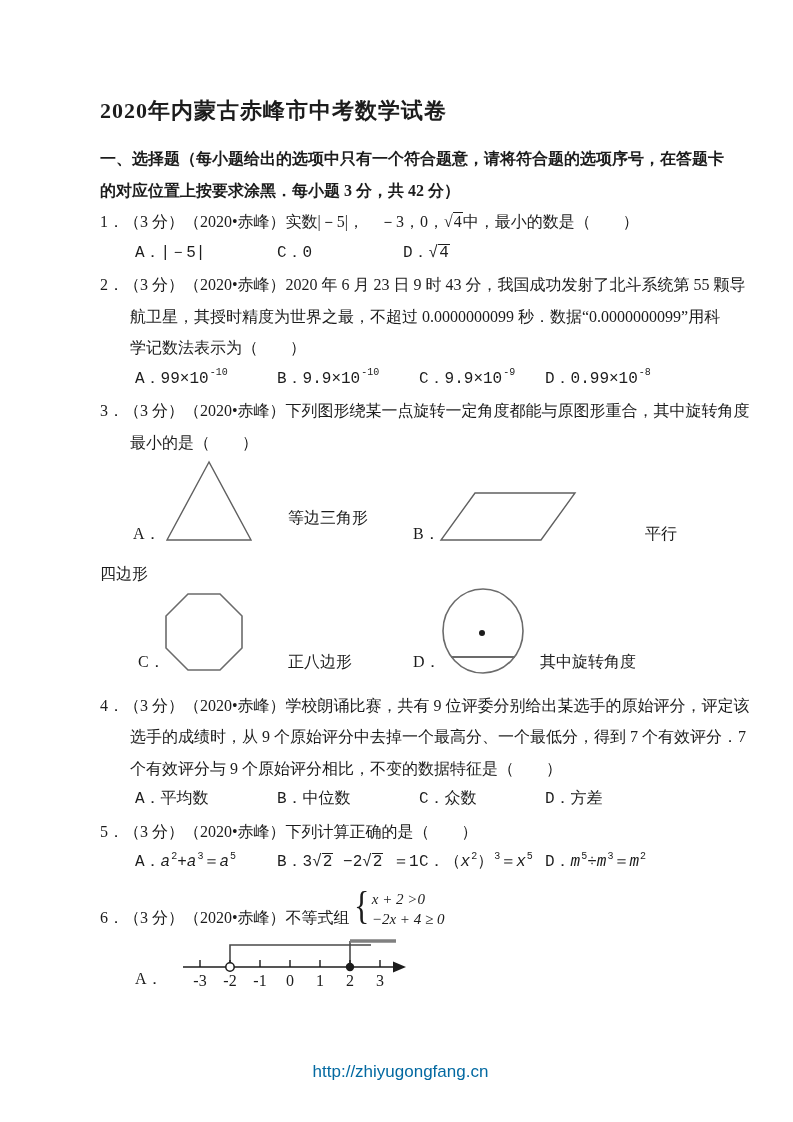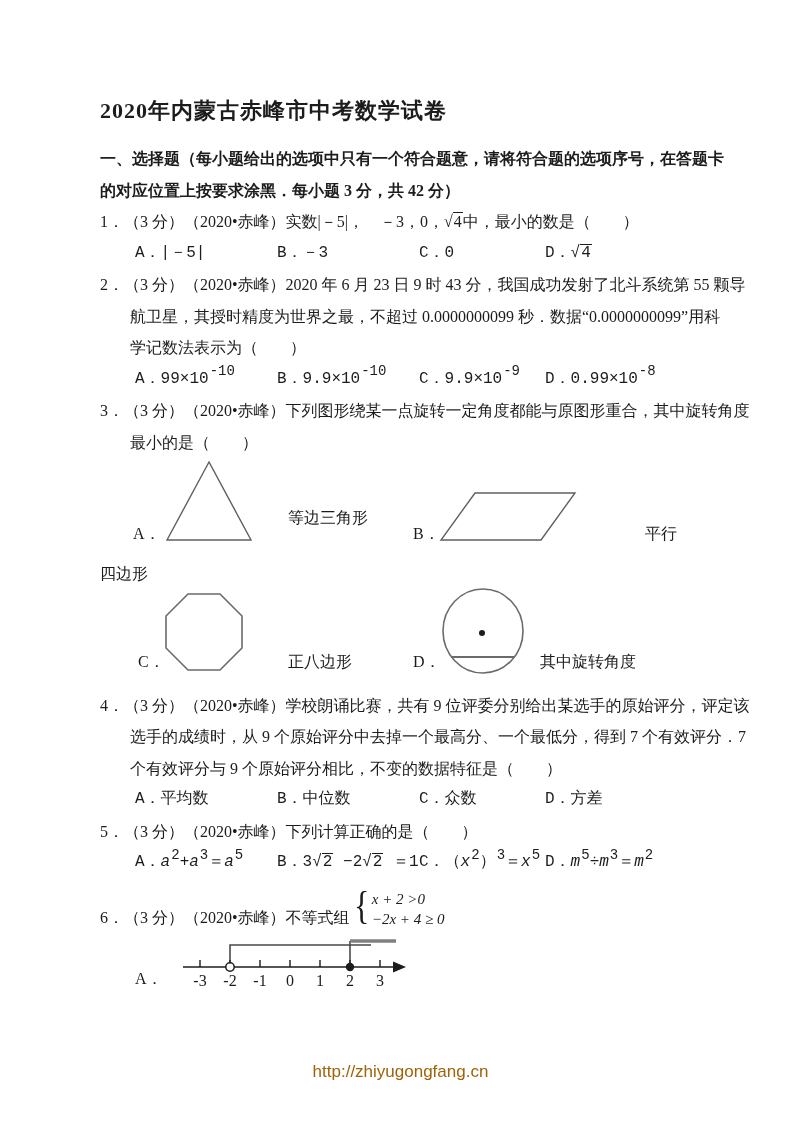--- a/index.html
+++ b/index.html
@@ -24,58 +24,57 @@
   }
   .line {
     margin: 0; font-size: 16px; line-height: 31.5px;
     white-space: nowrap;
   }
   .bold { font-weight: bold; }
   .hang { padding-left: 30px; text-indent: -30px; }
   .opts { display: flex; padding-left: 35px; font-size: 16px; line-height: 31.5px; font-family: Liberation Mono, monospace; }
   .opt  { white-space: nowrap; }
   .c1 { width: 142px; } .c2 { width: 142px; } .c3 { width: 126px; } .c4 { flex: 1; }
-  sup { font-size: 14px; line-height: 0; position: relative; top: -1px; margin-left: 1px; text-align: right; }
+  sup { font-size: 10px; line-height: 0; position: relative; top: -1px; margin-left: 1px; text-align: right; }
   .sqrt { white-space: nowrap; }
   .rad-sign { display: inline-block; transform: scaleY(1.05); }
   .radicand { display: inline-block; border-top: 1.2px solid currentColor; line-height: 1.1; padding: 0 1px; }
   .var { font-style: italic; }
   .figrow { position: relative; height: 100px; }
   .figrow .figlabel, .figrow .figcap {
     position: absolute; font-size: 16px; white-space: nowrap;
   }
   .figrow svg { position: absolute; }
   .q6row { display: flex; align-items: flex-end; height: 50px; font-size: 16px; }
   .q6row .brace { font-size: 40px; font-weight: 400; margin: 0 1px 0 2px; transform: scaleX(0.8); }
   .sys { font-size: 15px; line-height: 20px; font-style: italic; margin-right: 8px; }
   .nlrow { display: flex; align-items: flex-end; height: 62px; padding-left: 35px; }
   .nlrow .nl-label { font-size: 16px; line-height: 24px; margin-right: 12px; }
   .nl-svg text { font-family: "Liberation Serif", "DejaVu Serif", serif; }
   .footer {
     position: absolute; left: 8px; right: 0; top: 1062px;
     text-align: center;
     font-family: "Liberation Sans", "DejaVu Sans", sans-serif;
-    font-size: 17px; color: #a16207;
+    font-size: 17px; color: #0369a1;
   }
 </style>
 </head>
 <body>
 
 <div class="page">
   <div class="content">
 
     <h1 class="title">2020年内蒙古赤峰市中考数学试卷</h1>
 
     <p class="line bold">一、选择题（每小题给出的选项中只有一个符合题意，请将符合题的选项序号，在答题卡</p>
     <p class="line bold">的对应位置上按要求涂黑．每小题 3 分，共 42 分）</p>
 
     <p class="line"><span>1．（3 分）（2020•赤峰）实数|－5|，　－3，0，</span><span class="sqrt"><span class="rad-sign">√</span><span class="radicand">4</span></span><span>中，最小的数是（　　）</span></p>
     <div class="opts">
       <span class="opt c1"><span>A．</span><span><span>|－5|</span></span></span>
-      <span class="opt c2"><span>B．</span><span><span>－3</span></span></span>
       <span class="opt c3"><span>C．</span><span><span>0</span></span></span>
       <span class="opt c4"><span>D．</span><span><span class="sqrt"><span class="rad-sign">√</span><span class="radicand">4</span></span></span></span>
     </div>
 
     <p class="line hang">2．（3 分）（2020•赤峰）2020 年 6 月 23 日 9 时 43 分，我国成功发射了北斗系统第 55 颗导</p>
     <p class="line" style="padding-left:30px">航卫星，其授时精度为世界之最，不超过 0.0000000099 秒．数据“0.0000000099”用科</p>
     <p class="line" style="padding-left:30px">学记数法表示为（　　）</p>
     <div class="opts">
       <span class="opt c1"><span>A．</span><span><span>99×10</span><sup>-10</sup></span></span>
       <span class="opt c2"><span>B．</span><span><span>9.9×10</span><sup>-10</sup></span></span>

